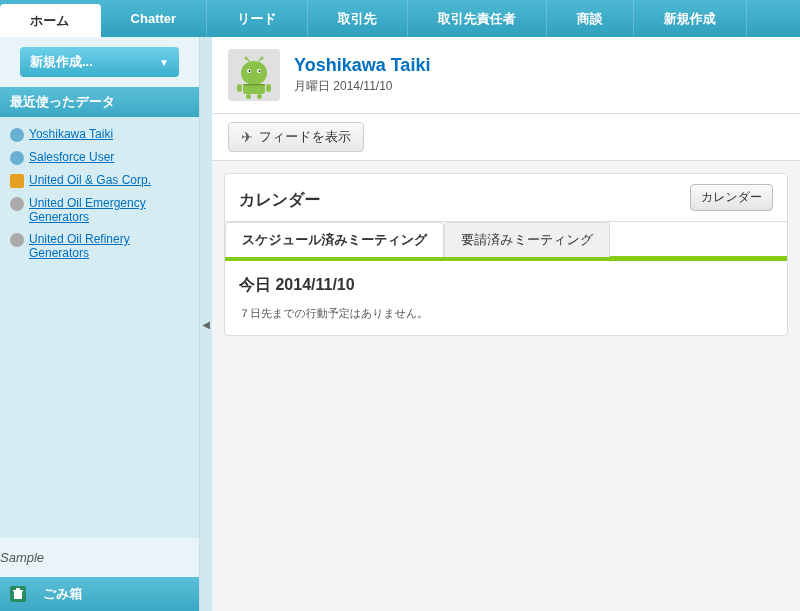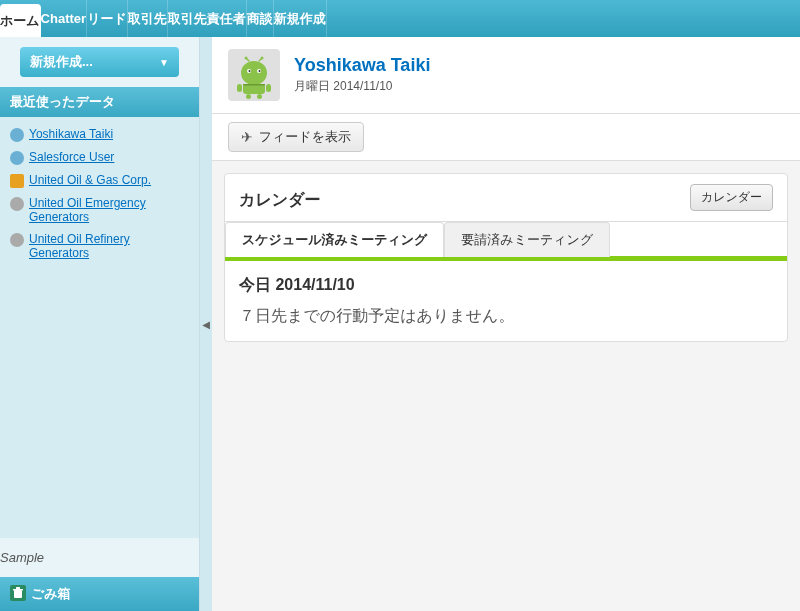--- a/index.html
+++ b/index.html
@@ -8,21 +8,21 @@
     
     .top-nav {
       display: flex;
       background: linear-gradient(180deg, #4db8d4 0%, #2fa0bc 100%);
       height: 37px;
       align-items: stretch;
     }
     .nav-tab {
       display: flex;
       align-items: center;
-      padding: 0 0;
+      padding: 0 30px;
       color: white;
       font-size: 13px;
       font-weight: bold;
       cursor: pointer;
       border-right: 1px solid rgba(255,255,255,0.2);
       white-space: nowrap;
     }
     .nav-tab.active {
       background: white;
       color: #333;
@@ -111,21 +111,22 @@
       font-style: italic;
     }
 
     .sidebar-bottom {
       background: linear-gradient(180deg, #5bbfd8 0%, #3aa8c4 100%);
       color: white;
       font-weight: bold;
       font-size: 13px;
       padding: 8px 10px;
       display: flex;
-      gap: 5px;
+      align-items: center;
+      gap: 17px;
       margin-top: auto;
     }
     .trash-icon {
       width: 16px;
       height: 16px;
       background: #2a8a60;
       border-radius: 2px;
       display: flex;
       align-items: center;
       justify-content: center;
@@ -270,21 +271,21 @@
     .calendar-content {
       padding: 14px;
     }
     .calendar-today {
       font-size: 16px;
       font-weight: bold;
       color: #333;
       margin-bottom: 10px;
     }
     .calendar-empty {
-      font-size: 16px;
+      font-size: 11px;
       color: #555;
     }
   </style>
 </head>
 <body>
 
 <nav class="top-nav">
   <div class="nav-tab active">ホーム</div>
   <div class="nav-tab">Chatter</div>
   <div class="nav-tab">リード</div>

